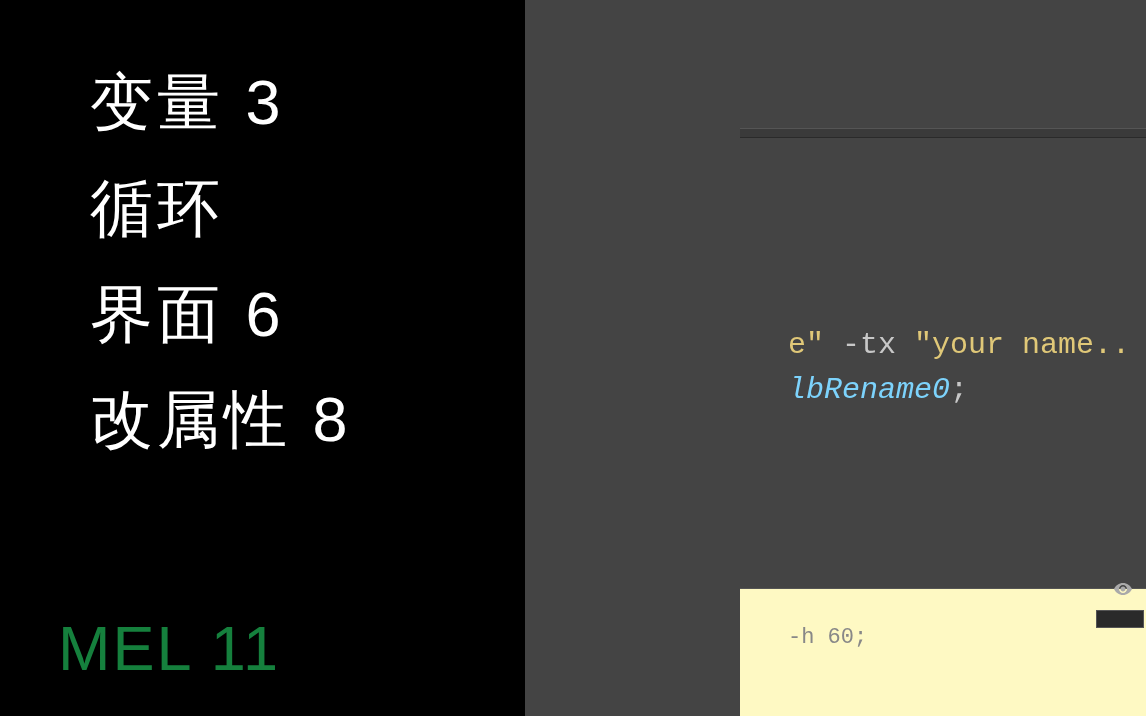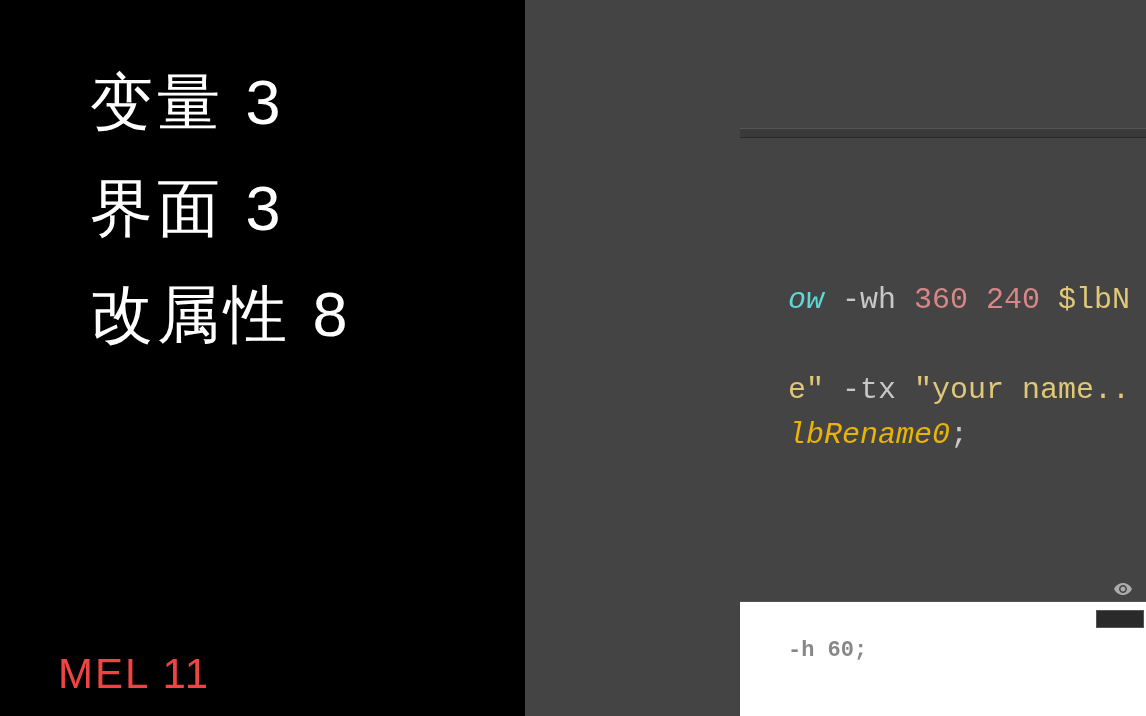--- a/index.html
+++ b/index.html
@@ -27,24 +27,24 @@
   .topic-item {
     color: #fff;
     font-size: 63px;
     font-weight: 400;
     line-height: 1.68;
     letter-spacing: 4px;
     white-space: nowrap;
   }
   .footer-label {
     position: absolute;
-    bottom: 18px;
+    bottom: 32px;
     left: 58px;
-    color: #ef4444;
-    font-size: 42px;
+    color: #15803d;
+    font-size: 63px;
     font-weight: 400;
     letter-spacing: 2px;
   }
   .gap-panel {
     width: 35px;
     height: 100%;
     background: #444444;
   }
   .right-panel {
     flex: 1;
@@ -95,30 +95,29 @@
   }
   .code-line {
     white-space: pre;
     padding-left: 48px;
   }
   .kw-cmd { color: #5fd7d7; font-style: italic; }
   .kw-flag { color: #c8c8c8; }
   .kw-num { color: #d78787; }
   .kw-var { color: #e0c878; }
   .kw-str { color: #e0c878; }
-  .kw-ident { color: #eab308; font-style: italic; }
+  .kw-ident { color: #7dd3fc; font-style: italic; }
   .bottom-panel {
     position: absolute;
     bottom: 0;
     left: 180px;
     right: 0;
-    height: 115px;
-    background: #ffffff;
+    height: 128px;
+    background: #fef9c3;
     border-top: 1px solid #555;
-    font-weight: bold;
   }
   .bottom-code {
     position: absolute;
     top: 36px;
     left: 48px;
     font-family: "Courier New", monospace;
     font-size: 22px;
     color: #888;
     white-space: pre;
   }
@@ -140,35 +139,35 @@
     color: #aaa;
     font-size: 14px;
   }
 </style>
 </head>
 <body>
 
 <div class="left-panel">
   <div class="topic-list">
     <div class="topic-item">变量 3</div>
-    <div class="topic-item">界面 3</div>
+    <div class="topic-item">循环</div>
+    <div class="topic-item">界面 6</div>
     <div class="topic-item">改属性 8</div>
   </div>
   <div class="footer-label">MEL 11</div>
 </div>
 
 <div class="gap-panel"></div>
 
 <div class="right-panel">
   <div class="editor-top"></div>
   <div class="editor-separator"></div>
   <div class="gutter"></div>
 
   <div class="code-area">
-    <div class="code-line"><span class="kw-cmd">ow</span><span class="kw-flag"> -wh </span><span class="kw-num">360 240</span><span class="kw-var"> $lbN</span></div>
     <div class="code-line">&nbsp;</div>
     <div class="code-line"><span class="kw-str">e"</span><span class="kw-flag"> -tx </span><span class="kw-str">"your name..</span></div>
     <div class="code-line"><span class="kw-ident">lbRename0</span><span>;</span></div>
   </div>
 
   <div class="bottom-panel">
     <div class="bottom-code">-h 60;</div>
   </div>
 
   <div class="eye-icon">

